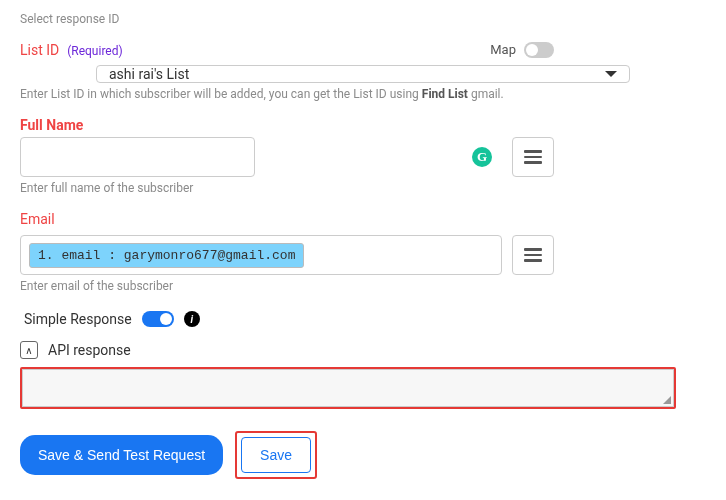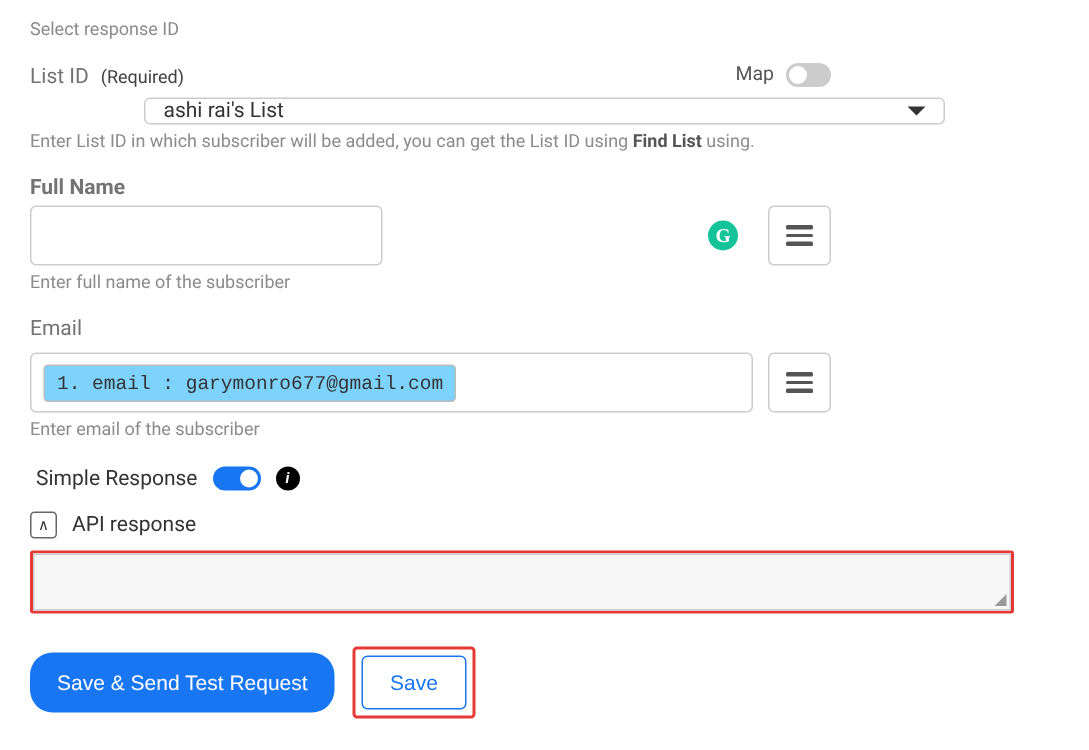--- a/index.html
+++ b/index.html
@@ -16,24 +16,24 @@
     margin-bottom: 14px;
   }
   .field-row {
     display: flex;
     align-items: center;
     justify-content: space-between;
     margin-bottom: 6px;
   }
   .field-label {
     font-size: 14px;
-    color: #737373;
+    color: #ef4444;
   }
   .req {
-    color: #404040;
+    color: #6d28d9;
     font-size: 12px;
     margin-left: 4px;
     text-align: right;
   }
   .map-wrap {
     display: flex;
     align-items: center;
     gap: 8px;
     font-size: 13px;
     color: #555;
@@ -192,21 +192,21 @@
   </div>
 </div>
 
 <div class="list-row">
   <div class="select-box section-width">
     <span>ashi rai's List</span>
     <span class="caret"></span>
   </div>
 </div>
 <div class="hint">
-  <span>Enter List ID in which subscriber will be added, you can get the List ID using </span><strong>Find List</strong><span> using.</span>
+  <span>Enter List ID in which subscriber will be added, you can get the List ID using </span><strong>Find List</strong><span> gmail.</span>
 </div>
 
 <div class="field-label" style="margin-bottom:4px;font-weight:bold;">Full Name</div>
 <div class="input-row section-width">
   <div class="input-wrapper">
     <input class="text-input" type="text" value="" style="">
     <div class="grammarly-badge">G</div>
   </div>
   <div class="hamburger-btn">
     <span></span>

